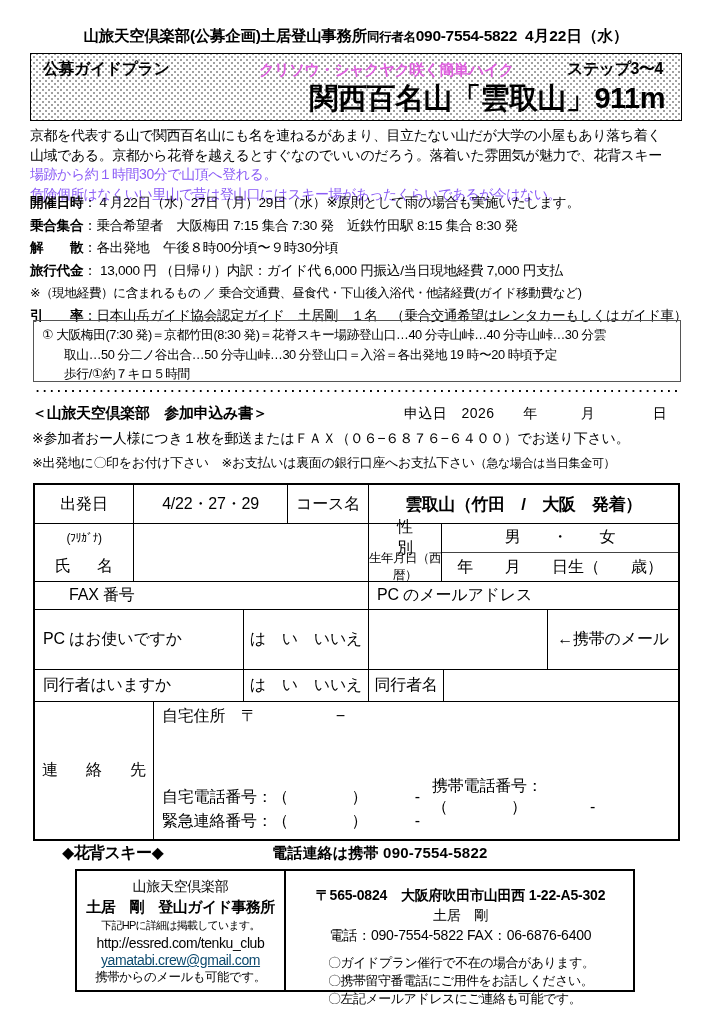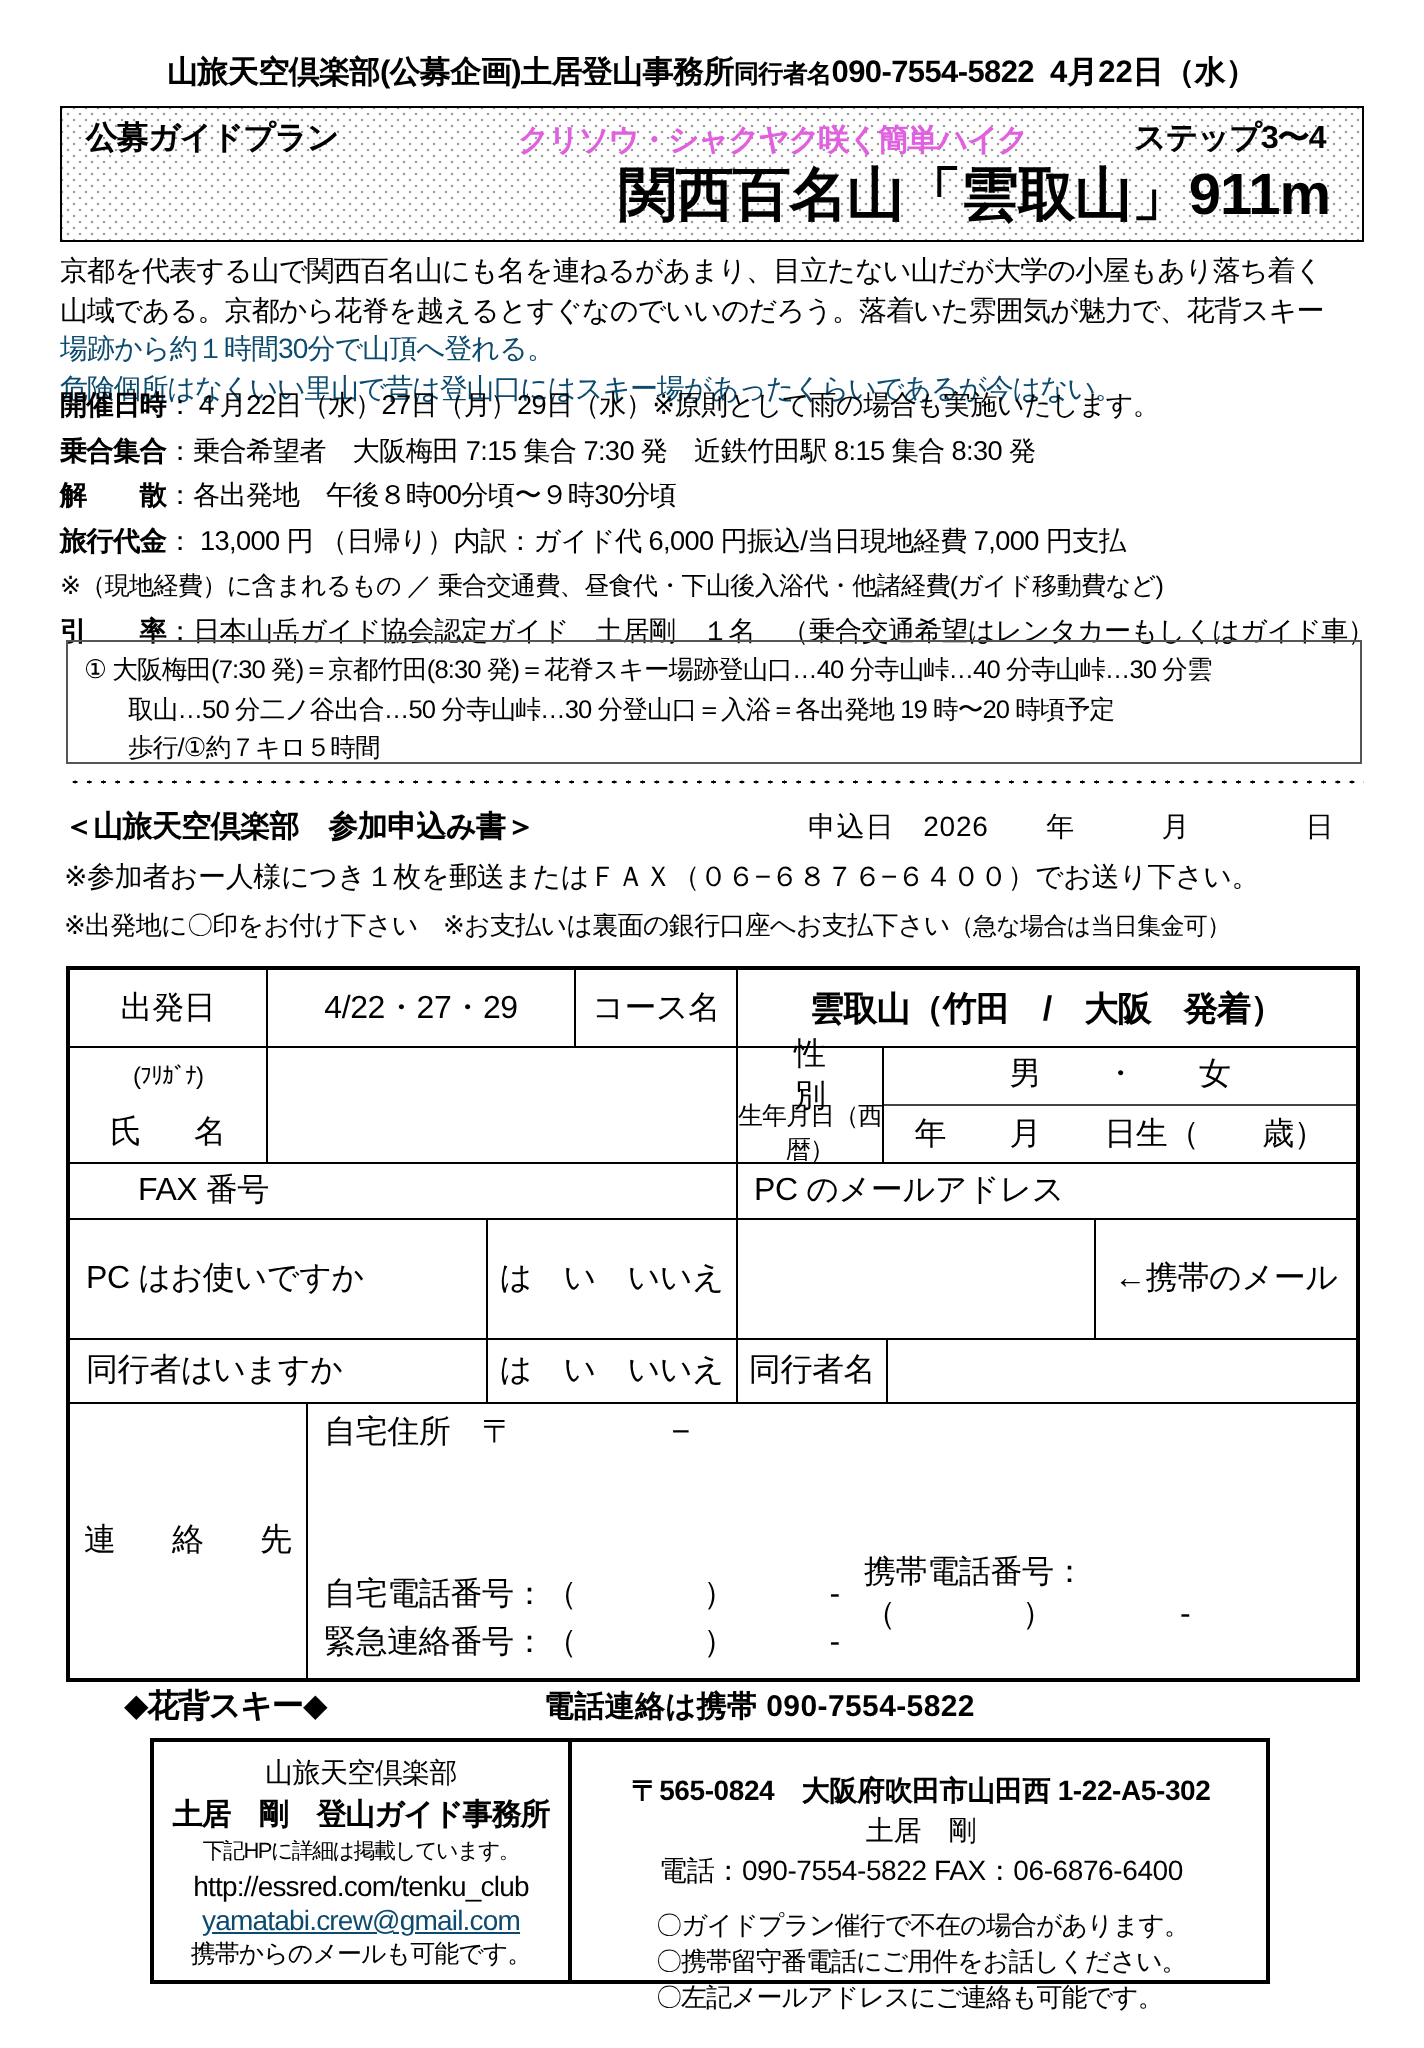--- a/index.html
+++ b/index.html
@@ -38,21 +38,21 @@
   .b-mid{position:absolute;left:228px;top:3px;font-size:15.5px;font-weight:700;color:#e060e0;letter-spacing:-0.8px;}
   .b-right{position:absolute;left:536px;top:2px;font-size:16px;font-weight:700;letter-spacing:-0.5px;}
   .banner-row2{
     position:absolute;left:0;top:26px;width:100%;
     text-align:right;padding-right:16px;box-sizing:border-box;
     font-size:29px;font-weight:700;letter-spacing:-0.5px;line-height:36px;
   }
 
   
   .desc{position:absolute;left:30px;top:126px;width:654px;font-size:14px;line-height:19.5px;letter-spacing:-0.45px;}
-  .desc .g{color:#0c4a6e;}
+  .desc .g{color:#8b5cf6;}
   .desc .d2{letter-spacing:-0.6px;}
 
   .info{position:absolute;left:30px;top:192px;width:660px;font-size:13.6px;line-height:22.5px;letter-spacing:-0.3px;}
   .info .row{white-space:nowrap;}
   .lbl{display:inline-block;font-weight:700;}
   .info .note{font-size:12.6px;letter-spacing:-0.4px;}
 
   
   .itin{
     position:absolute;left:33px;top:320px;width:648px;height:62px;

